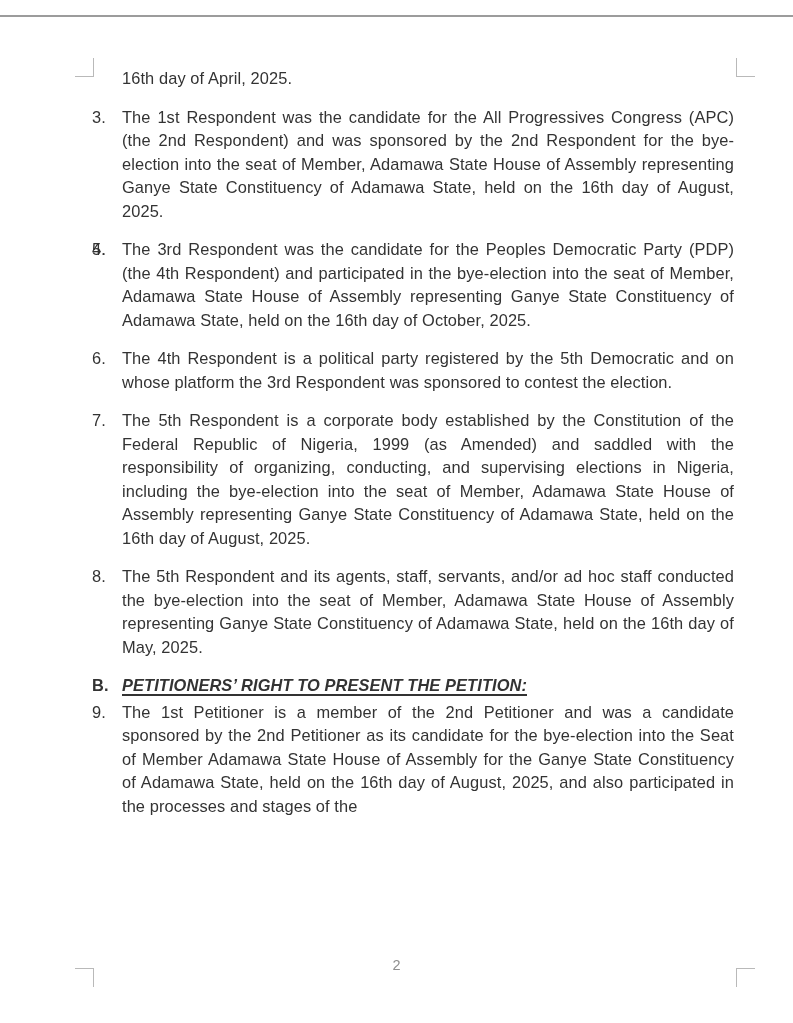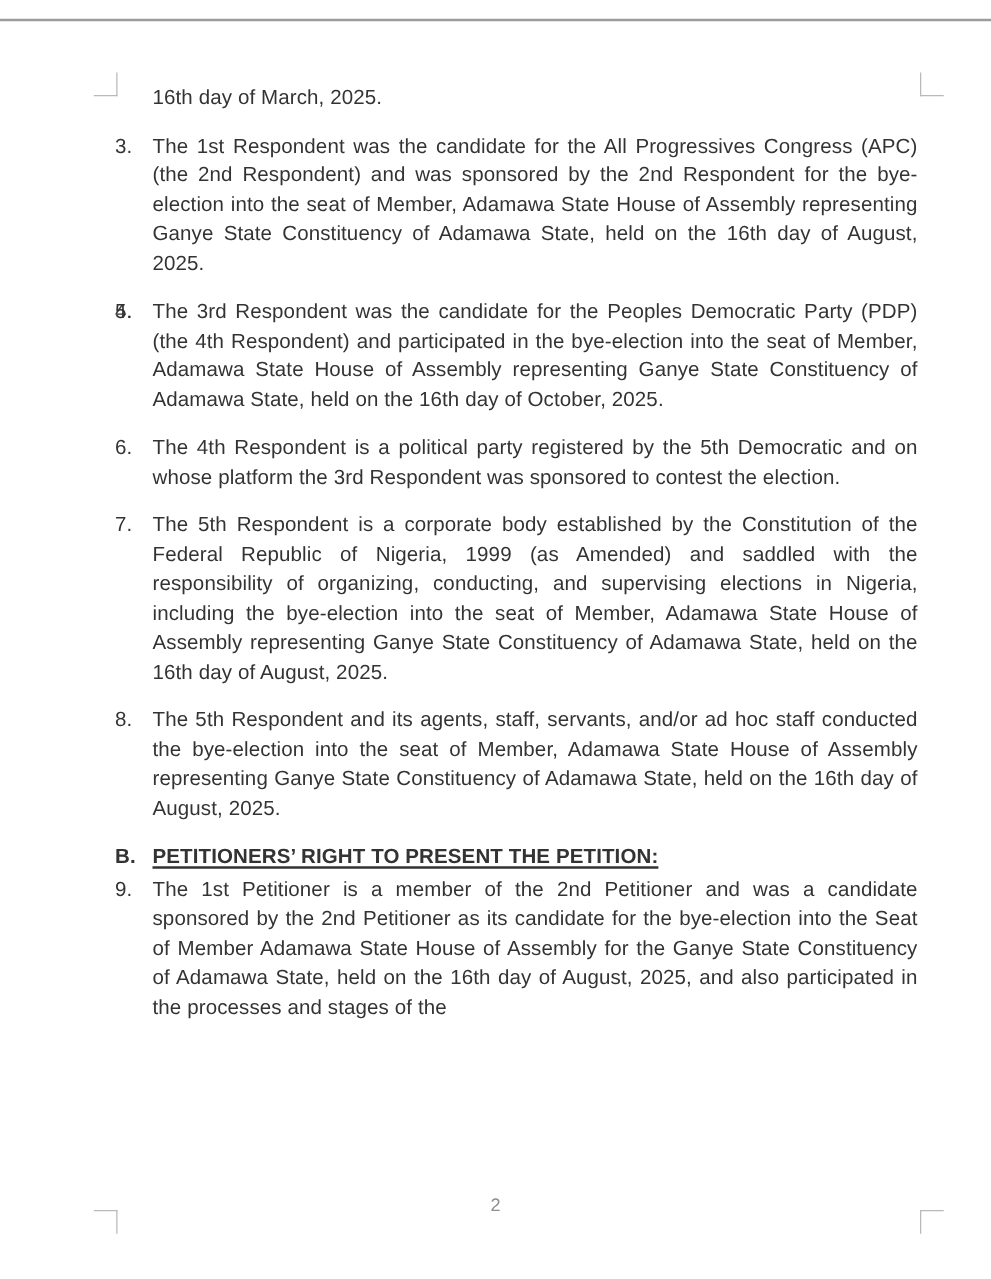--- a/index.html
+++ b/index.html
@@ -59,20 +59,21 @@
     margin: 0 0 15px 0;
   }
   .section-heading {
     margin-bottom: 3px;
     font-weight: bold;
   }
   .section-heading .heading-text {
     text-decoration: underline;
     text-decoration-thickness: 1.5px;
     text-underline-offset: 3px;
+    font-style: italic;
   }
   .page-number {
     position: absolute;
     top: 957px;
     left: 0;
     width: 793px;
     text-align: center;
     color: #8f8f8f;
     font-size: 14.5px;
   }
@@ -82,21 +83,21 @@
 
 <div class="top-rule"></div>
 
 <div class="corner-mark tl"></div>
 <div class="corner-mark tr"></div>
 <div class="corner-mark bl"></div>
 <div class="corner-mark br"></div>
 
 <div class="content">
 
-  <p class="continuation">16th day of March, 2025.</p>
+  <p class="continuation">16th day of April, 2025.</p>
 
   <div class="para">
     <span class="num">3.</span>
     <span class="ptext">The 1st Respondent was the candidate for the All Progressives Congress (APC) (the 2nd Respondent) and was sponsored by the 2nd Respondent for the bye-election into the seat of Member, Adamawa State House of Assembly representing Ganye State Constituency of Adamawa State, held on the 16th day of August, 2025.</span>
   </div>
 
   <div class="para">
     <span class="num">4.</span>
   </div>
 
@@ -110,21 +111,21 @@
     <span class="ptext">The 4th Respondent is a political party registered by the 5th Democratic and on whose platform the 3rd Respondent was sponsored to contest the election.</span>
   </div>
 
   <div class="para">
     <span class="num">7.</span>
     <span class="ptext">The 5th Respondent is a corporate body established by the Constitution of the Federal Republic of Nigeria, 1999 (as Amended) and saddled with the responsibility of organizing, conducting, and supervising elections in Nigeria, including the bye-election into the seat of Member, Adamawa State House of Assembly representing Ganye State Constituency of Adamawa State, held on the 16th day of August, 2025.</span>
   </div>
 
   <div class="para">
     <span class="num">8.</span>
-    <span class="ptext">The 5th Respondent and its agents, staff, servants, and/or ad hoc staff conducted the bye-election into the seat of Member, Adamawa State House of Assembly representing Ganye State Constituency of Adamawa State, held on the 16th day of August, 2025.</span>
+    <span class="ptext">The 5th Respondent and its agents, staff, servants, and/or ad hoc staff conducted the bye-election into the seat of Member, Adamawa State House of Assembly representing Ganye State Constituency of Adamawa State, held on the 16th day of May, 2025.</span>
   </div>
 
   <div class="para section-heading">
     <span class="num">B.</span>
     <span class="heading-text">PETITIONERS’ RIGHT TO PRESENT THE PETITION:</span>
   </div>
 
   <div class="para">
     <span class="num">9.</span>
     <span class="ptext">The 1st Petitioner is a member of the 2nd Petitioner and was a candidate sponsored by the 2nd Petitioner as its candidate for the bye-election into the Seat of Member Adamawa State House of Assembly for the Ganye State Constituency of Adamawa State, held on the 16th day of August, 2025, and also participated in the processes and stages of the</span>

